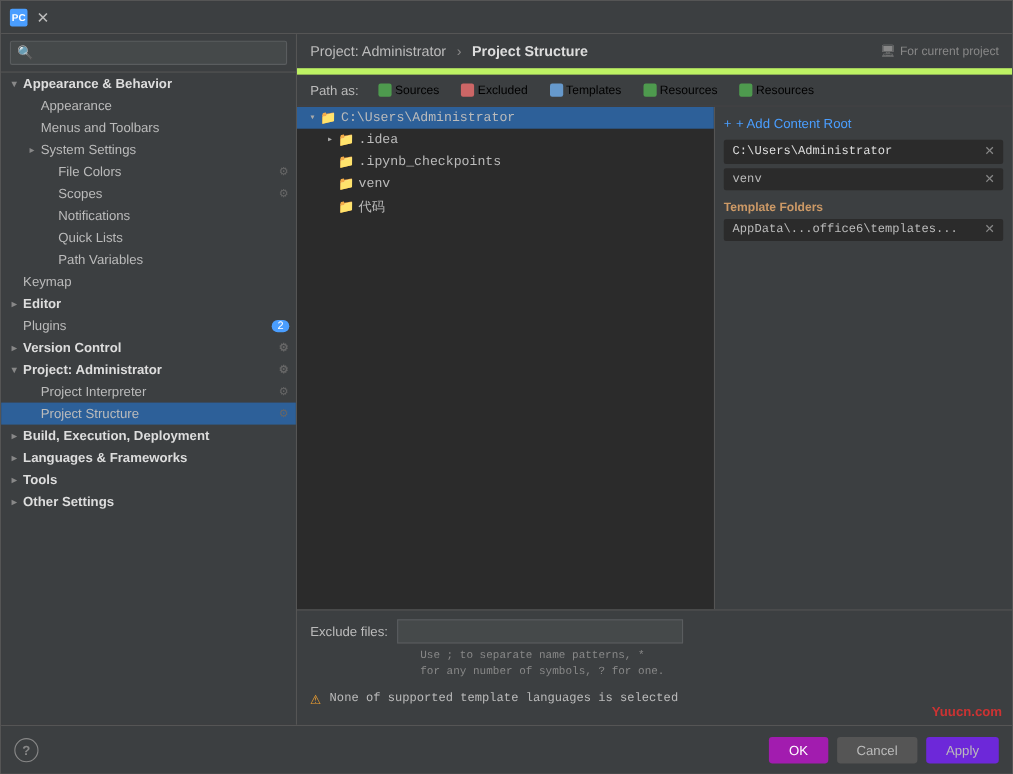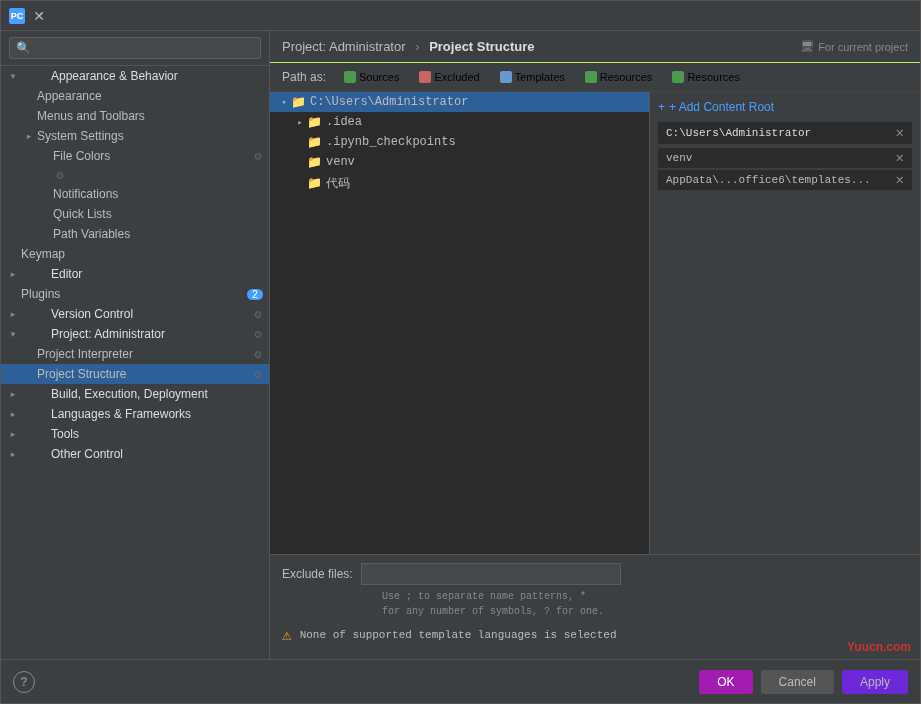--- a/index.html
+++ b/index.html
@@ -108,23 +108,22 @@
       cursor: pointer;
       display: flex;
       align-items: center;
     }
 
     .tree-item.selected {
       background: #2d6099;
     }
 
     .tree-item.group-header {
-      font-weight: normal;
+      font-weight: bold;
       color: #dddddd;
-      gap: 30px;
     }
 
     .tree-indent-0 { padding-left: 6px; }
     .tree-indent-1 { padding-left: 22px; }
     .tree-indent-2 { padding-left: 38px; }
 
     .expand-arrow {
       width: 12px;
       height: 12px;
       display: inline-flex;
@@ -170,21 +169,21 @@
     
     .main-content {
       flex: 1;
       display: flex;
       flex-direction: column;
       overflow: hidden;
     }
 
     .main-header {
       padding: 8px 12px;
-      border-bottom: 1px solid #bef264;
+      border-bottom: 6px solid #bef264;
       display: flex;
       align-items: center;
       justify-content: space-between;
       flex-shrink: 0;
     }
 
     .breadcrumb {
       font-size: 13px;
       color: #bbbbbb;
     }
@@ -499,20 +498,21 @@
           <span class="expand-arrow arrow-right"></span>
           <span class="item-label">System Settings</span>
         </div>
         <div class="tree-item tree-indent-2">
           <span class="expand-arrow arrow-none"></span>
           <span class="item-label">File Colors</span>
           <span class="item-settings-icon">⚙</span>
         </div>
         <div class="tree-item tree-indent-2">
           <span class="expand-arrow arrow-none"></span>
+          <span class="item-label">Scopes</span>
           <span class="item-settings-icon">⚙</span>
         </div>
         <div class="tree-item tree-indent-2">
           <span class="expand-arrow arrow-none"></span>
           <span class="item-label">Notifications</span>
         </div>
         <div class="tree-item tree-indent-2">
           <span class="expand-arrow arrow-none"></span>
           <span class="item-label">Quick Lists</span>
         </div>
@@ -569,21 +569,21 @@
           <span class="item-label">Languages &amp; Frameworks</span>
         </div>
 
         <div class="tree-item group-header tree-indent-0">
           <span class="expand-arrow arrow-right"></span>
           <span class="item-label">Tools</span>
         </div>
 
         <div class="tree-item group-header tree-indent-0">
           <span class="expand-arrow arrow-right"></span>
-          <span class="item-label">Other Control</span>
+          <span class="item-label">Other Settings</span>
         </div>
       </div>
     </div>
 
     <div class="main-content">
 
       <div class="main-header">
         <div class="breadcrumb">
           <span>Project: Administrator</span>
           <span class="breadcrumb-separator"> › </span>
@@ -657,20 +657,21 @@
           <div class="content-root-path">
             <span>C:\Users\Administrator</span>
             <span class="remove-btn">✕</span>
           </div>
 
           <div class="section-path">
             <span>venv</span>
             <span class="remove-btn">✕</span>
           </div>
 
+          <div class="template-section-header">Template Folders</div>
           <div class="section-path">
             <span>AppData\...office6\templates...</span>
             <span class="remove-btn">✕</span>
           </div>
         </div>
       </div>
 
       <div class="bottom-section">
         <div class="exclude-files-row">
           <span class="exclude-label">Exclude files:</span>

